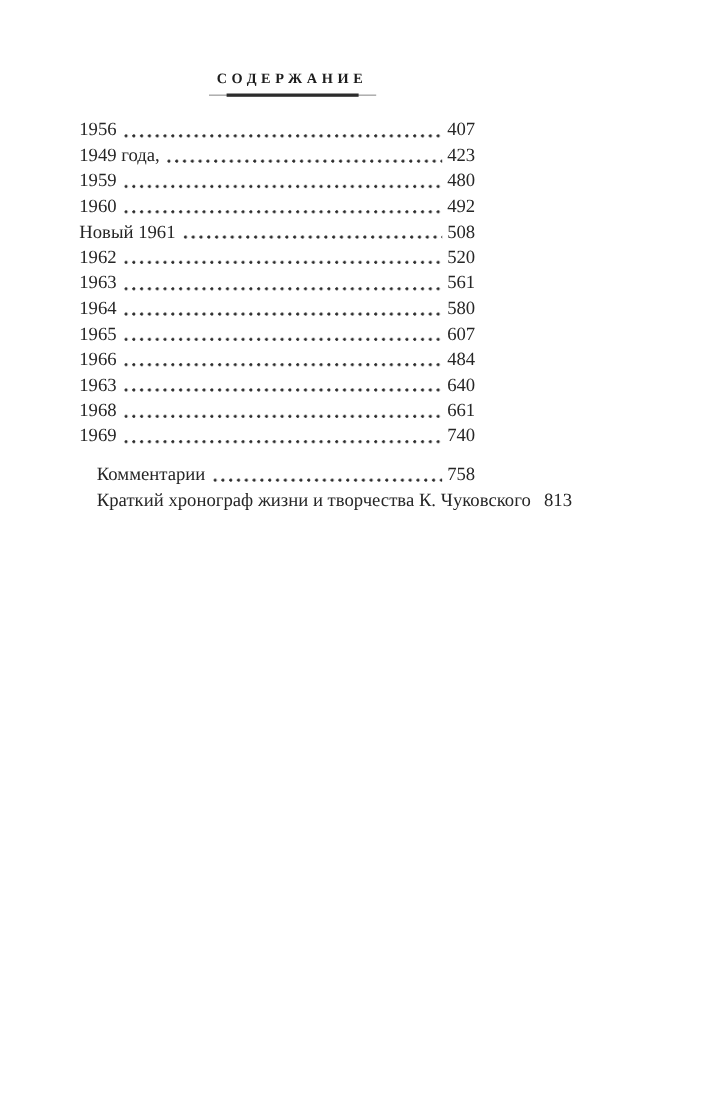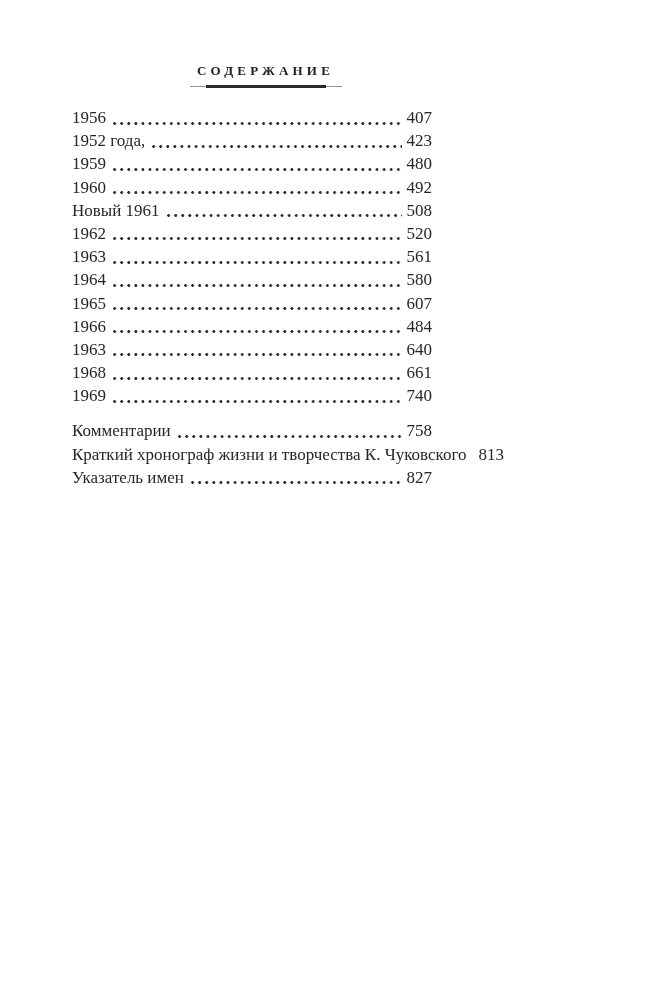--- a/index.html
+++ b/index.html
@@ -62,20 +62,21 @@
     left: 72px;
     right: 99px;
   }
   ul.toc {
     list-style: none;
     margin: 0;
     padding: 0;
   }
   ul.toc-back {
     margin-top: 12px;
+    margin-left: 16px;
   }
   .toc-row {
     display: flex;
     align-items: center;
     height: 23.2px;
     font-size: 17px;
     line-height: 23.2px;
     white-space: nowrap;
   }
   .label {
@@ -108,21 +109,21 @@
 
   <main class="toc-wrap">
     <ul class="toc" id="toc-main">
   <li class="toc-row">
     <span class="label">1956</span>
     <span class="leader"></span>
     <span class="pagenum">407</span>
   </li>
 
   <li class="toc-row">
-    <span class="label">1952 года,</span>
+    <span class="label">1949 года,</span>
     <span class="leader"></span>
     <span class="pagenum">423</span>
   </li>
 
 
   <li class="toc-row">
     <span class="label">1959</span>
     <span class="leader"></span>
     <span class="pagenum">480</span>
   </li>
@@ -193,21 +194,16 @@
     <span class="leader"></span>
     <span class="pagenum">758</span>
   </li>
 
   <li class="toc-row">
     <span class="label">Краткий хронограф жизни и творчества К. Чуковского</span>
     <span class="leader"></span>
     <span class="pagenum">813</span>
   </li>
 
-  <li class="toc-row">
-    <span class="label">Указатель имен</span>
-    <span class="leader"></span>
-    <span class="pagenum">827</span>
-  </li>
 </ul>
   </main>
 
 </div>
 
 </body></html>

